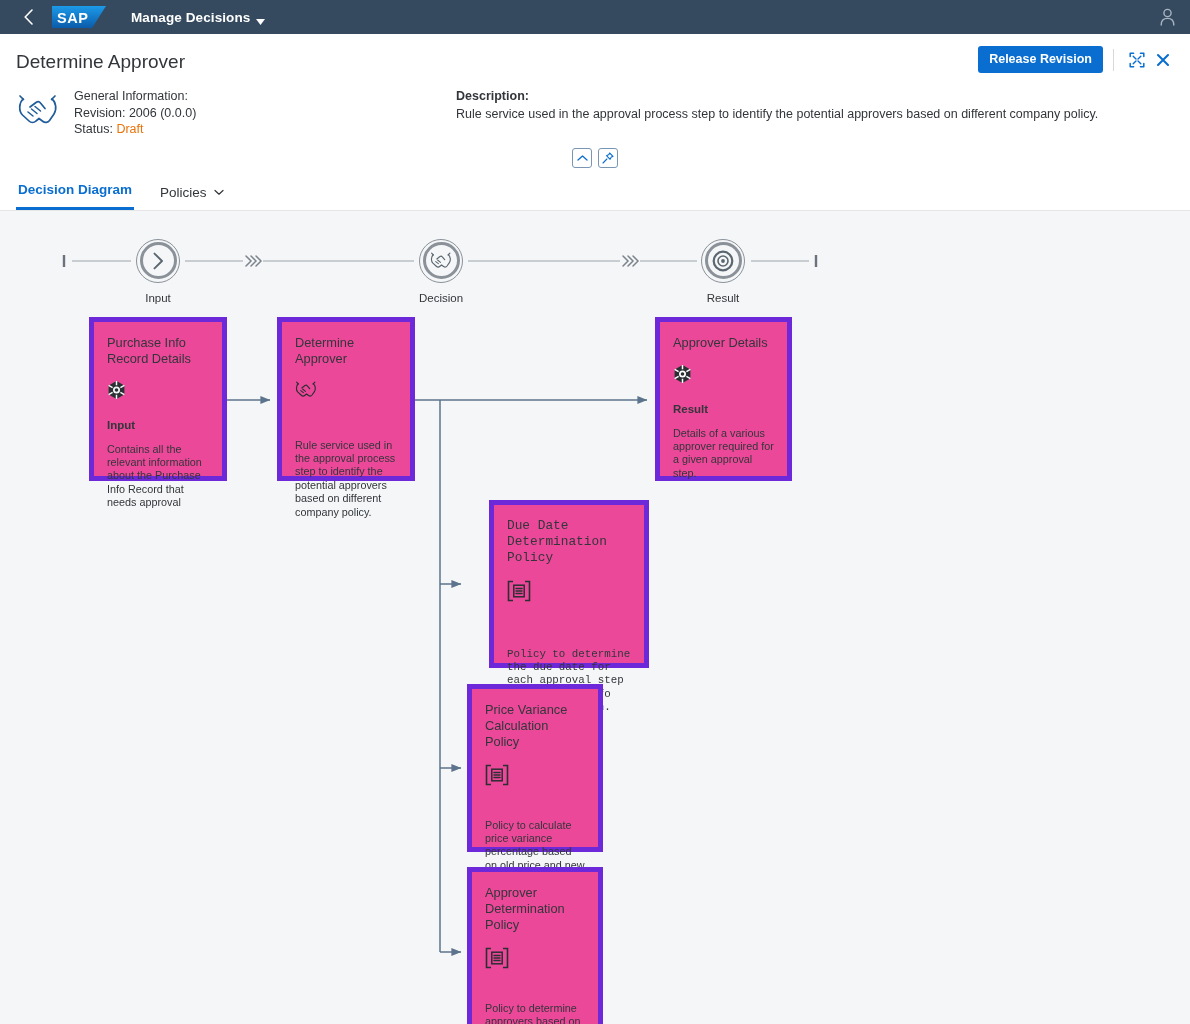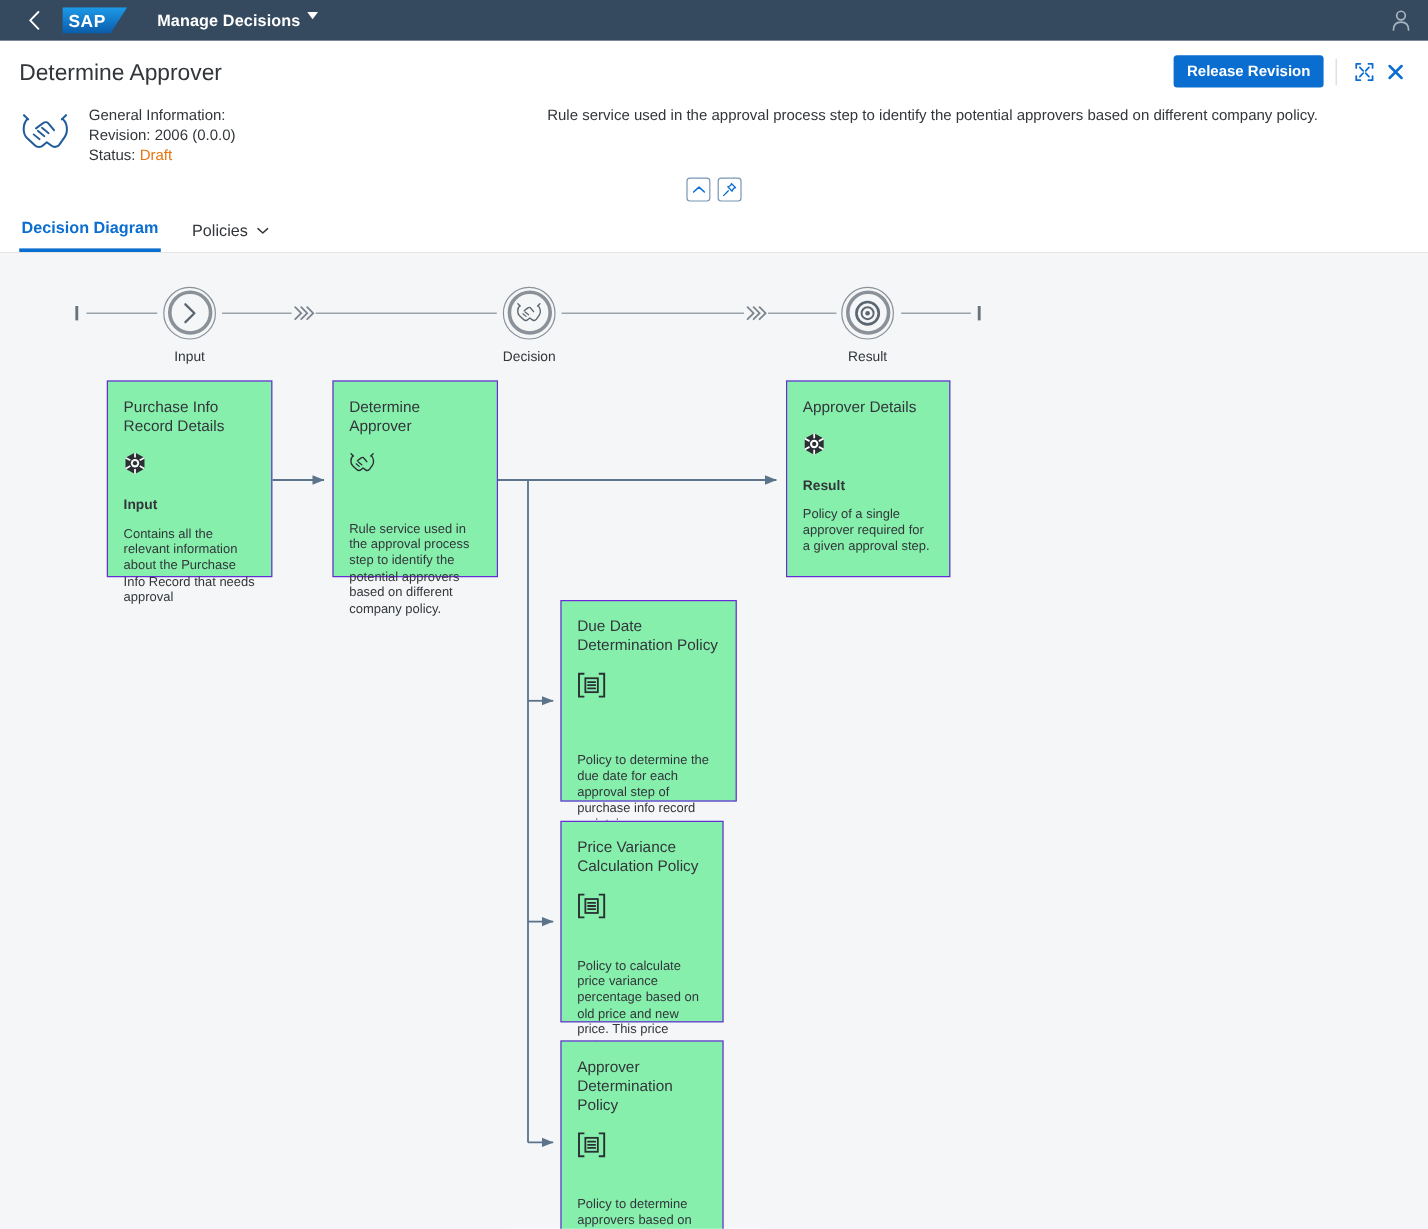--- a/index.html
+++ b/index.html
@@ -30,21 +30,21 @@
     width: 54px; height: 32px;
     position: relative;
     display: flex; align-items: center;
   }
   .shell-title {
     margin-left: 25px;
     color: #ffffff;
     font-size: 13.5px;
     font-weight: bold;
     letter-spacing: 0.1px;
-    display: flex; align-items: flex-start; gap: 6px;
+    display: flex; align-items: flex-end; gap: 6px;
     cursor: pointer;
   }
   .shell-user {
     position: absolute; right: 14px; top: 50%;
     transform: translateY(-50%);
     cursor: pointer;
     display: flex; align-items: center;
   }
 
   
@@ -208,22 +208,22 @@
   .node-label {
     font-size: 11.5px;
     color: #32363a;
     margin-top: 9px;
     white-space: nowrap;
   }
 
   
   .card {
     position: absolute;
-    background: #86efac;
-    border: 1px solid #6d28d9;
+    background: #ec4899;
+    border: 5px solid #6d28d9;
     cursor: pointer;
   }
   .card-title {
     font-size: 12.8px;
     color: #32363a;
     line-height: 16px;
     padding: 13px 13px 0 13px;
   }
   .card-icon {
     padding: 13px 13px 0 13px;
@@ -330,20 +330,21 @@
           <span class="gi-val gi-val-strong">2006 (0.0.0)</span>
         </div>
         <div class="gi-row">
           <span class="gi-key">Status:</span>
           <span class="gi-status">Draft</span>
         </div>
       </div>
     </div>
 
     <div class="desc-block">
+      <div class="desc-label">Description:</div>
       <div>Rule service used in the approval process step to identify the potential approvers based on different company policy.</div>
     </div>
   </div>
 
   <div class="header-toggle-row">
     <button class="sq-btn">
       <svg width="11" height="8" viewBox="0 0 11 8">
         <path d="M1 6 L5.5 2 L10 6" fill="none" stroke="#0a6ed1" stroke-width="1.3" stroke-linecap="round" stroke-linejoin="round"></path>
       </svg>
     </button>
@@ -480,24 +481,24 @@
     <div class="card-title">Approver Details</div>
     <div class="card-icon">
       <svg width="19" height="20" viewBox="0 0 19 20">
         <path d="M9.5 1 L17.4 5.4 L17.4 14.6 L9.5 19 L1.6 14.6 L1.6 5.4 Z" fill="#2a2f33"></path>
         <circle cx="9.5" cy="10" r="3.5" fill="#ffffff"></circle>
         <circle cx="9.5" cy="10" r="1.8" fill="#2a2f33"></circle>
         <path d="M9.5 1 L9.5 5.2 M1.6 5.4 L5.6 7.6 M17.4 5.4 L13.4 7.6 M9.5 19 L9.5 14.8 M1.6 14.6 L5.6 12.4 M17.4 14.6 L13.4 12.4" stroke="#ffffff" stroke-width="1.5"></path>
       </svg>
     </div>
     <div class="card-kind">Result</div>
-    <div class="card-desc">Policy of a single approver required for a given approval step.</div>
-  </div>
-
-  <div class="card" style="left:467px; top:289px; width:147px; height:168px;">
+    <div class="card-desc">Details of a various approver required for a given approval step.</div>
+  </div>
+
+  <div class="card" style="left:489px; top:289px; width:160px; height:168px;font-family:Liberation Mono, monospace;">
     <div class="card-title">Due Date Determination Policy</div>
     <div class="policy-icon">
       <svg width="24" height="22" viewBox="0 0 24 22">
         <path d="M5.2 1.5 L1.5 1.5 L1.5 20.5 L5.2 20.5" fill="none" stroke="#2a2f33" stroke-width="1.6" stroke-linecap="square"></path>
         <path d="M18.8 1.5 L22.5 1.5 L22.5 20.5 L18.8 20.5" fill="none" stroke="#2a2f33" stroke-width="1.6" stroke-linecap="square"></path>
         <rect x="6.8" y="5.2" width="10.4" height="11.6" fill="none" stroke="#2a2f33" stroke-width="1.5"></rect>
         <path d="M9 8.4 L15 8.4 M9 11 L15 11 M9 13.6 L15 13.6" stroke="#2a2f33" stroke-width="1.5" stroke-linecap="round"></path>
       </svg>
     </div>
     <div class="card-desc" style="padding-top:46px;">Policy to determine the due date for each approval step of purchase info record maintain.</div>

